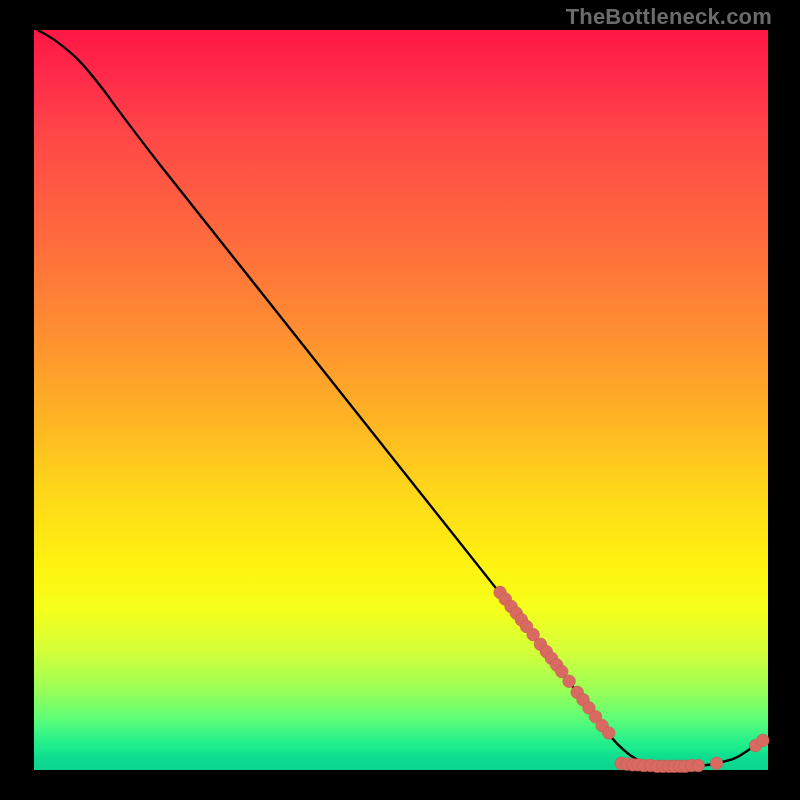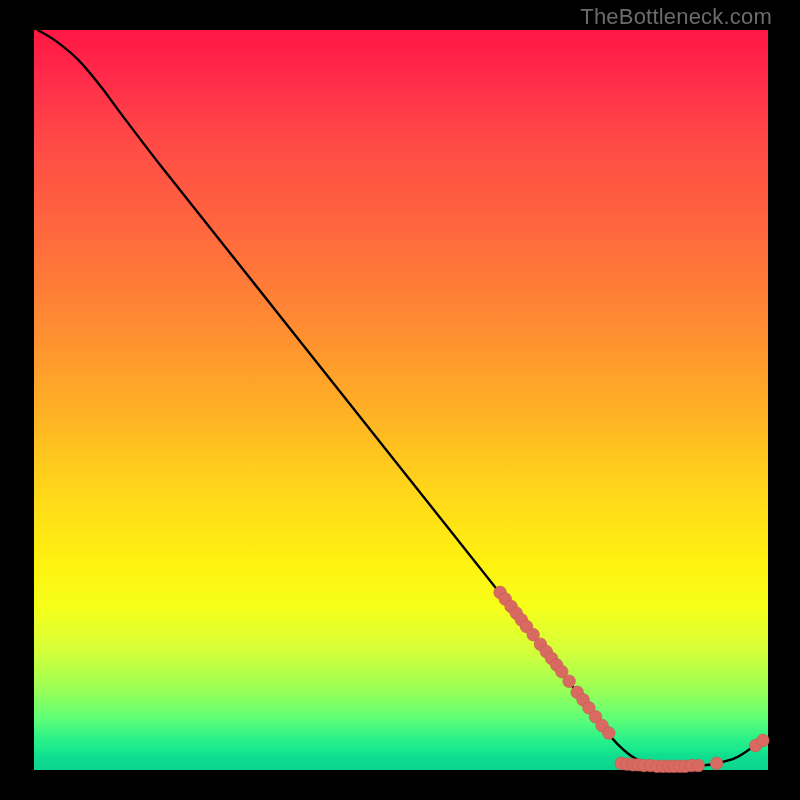--- a/index.html
+++ b/index.html
@@ -63,21 +63,21 @@
     width: 734px;
     height: 740px;
     overflow: visible;
   }
   .watermark {
     position: absolute;
     top: 4px;
     right: 28px;
     color: #6b6b6b;
     font-size: 22px;
-    font-weight: 400;
+    font-weight: 700;
     letter-spacing: 0.2px;
     user-select: none;
   }
 </style>
 </head>
 <body>
 
 <div class="watermark">TheBottleneck.com</div>
 
 <div class="frame">

